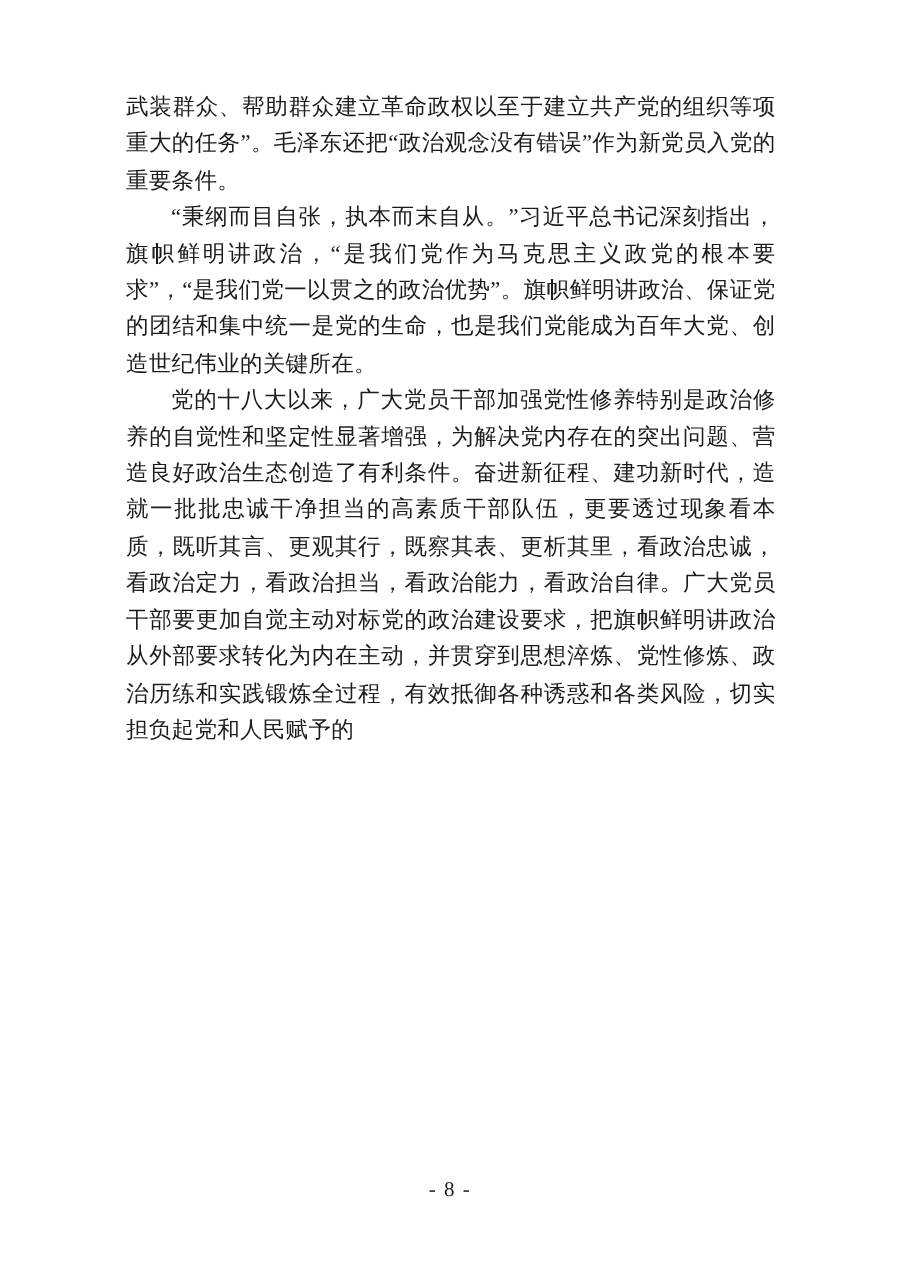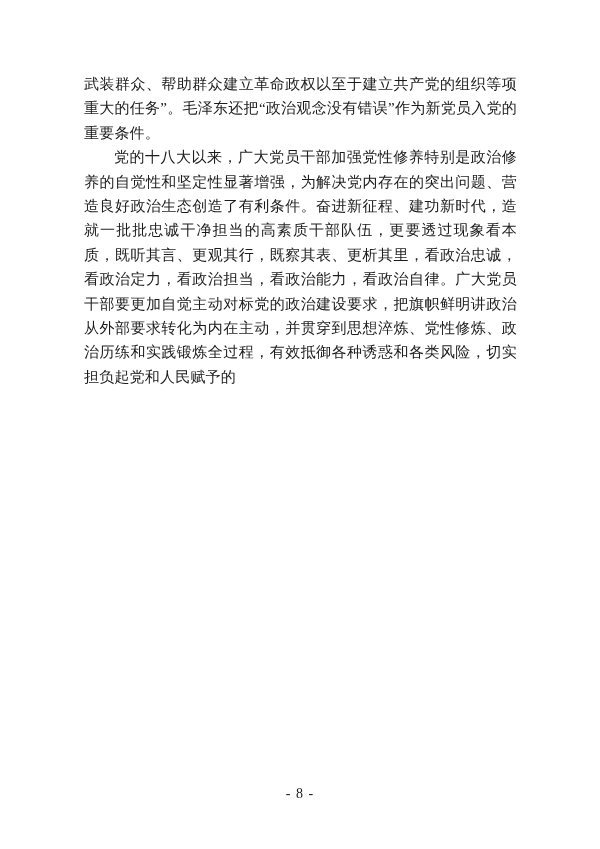--- a/index.html
+++ b/index.html
@@ -12,21 +12,21 @@
     width: 600px;
     height: 849px;
     background: #ffffff;
     overflow: hidden;
     font-family: "Liberation Serif", "DejaVu Serif", serif;
     color: #1c1c1c;
   }
   .text-block {
     position: absolute;
     left: 84px;
-    top: 72px;
+    top: 60px;
     width: 433px;
   }
   .text-block p {
     margin: 0;
     font-size: 15px;
     line-height: 24.4px;
     text-align: justify;
     text-justify: inter-character;
     letter-spacing: 0.2px;
     word-break: break-all;
@@ -44,17 +44,18 @@
     letter-spacing: 1px;
     color: #1c1c1c;
   }
 </style>
 </head>
 <body>
 
 <div class="page">
   <div class="text-block">
     <p>武装群众、帮助群众建立革命政权以至于建立共产党的组织等项重大的任务”。毛泽东还把“政治观念没有错误”作为新党员入党的重要条件。</p>
+    <p class="indent">“秉纲而目自张，执本而末自从。”习近平总书记深刻指出，旗帜鲜明讲政治，“是我们党作为马克思主义政党的根本要求”，“是我们党一以贯之的政治优势”。旗帜鲜明讲政治、保证党的团结和集中统一是党的生命，也是我们党能成为百年大党、创造世纪伟业的关键所在。</p>
     <p class="indent">党的十八大以来，广大党员干部加强党性修养特别是政治修养的自觉性和坚定性显著增强，为解决党内存在的突出问题、营造良好政治生态创造了有利条件。奋进新征程、建功新时代，造就一批批忠诚干净担当的高素质干部队伍，更要透过现象看本质，既听其言、更观其行，既察其表、更析其里，看政治忠诚，看政治定力，看政治担当，看政治能力，看政治自律。广大党员干部要更加自觉主动对标党的政治建设要求，把旗帜鲜明讲政治从外部要求转化为内在主动，并贯穿到思想淬炼、党性修炼、政治历练和实践锻炼全过程，有效抵御各种诱惑和各类风险，切实担负起党和人民赋予的</p>
   </div>
 
   <div class="footer">- 8 -</div>
 </div>
 
 </body></html>

